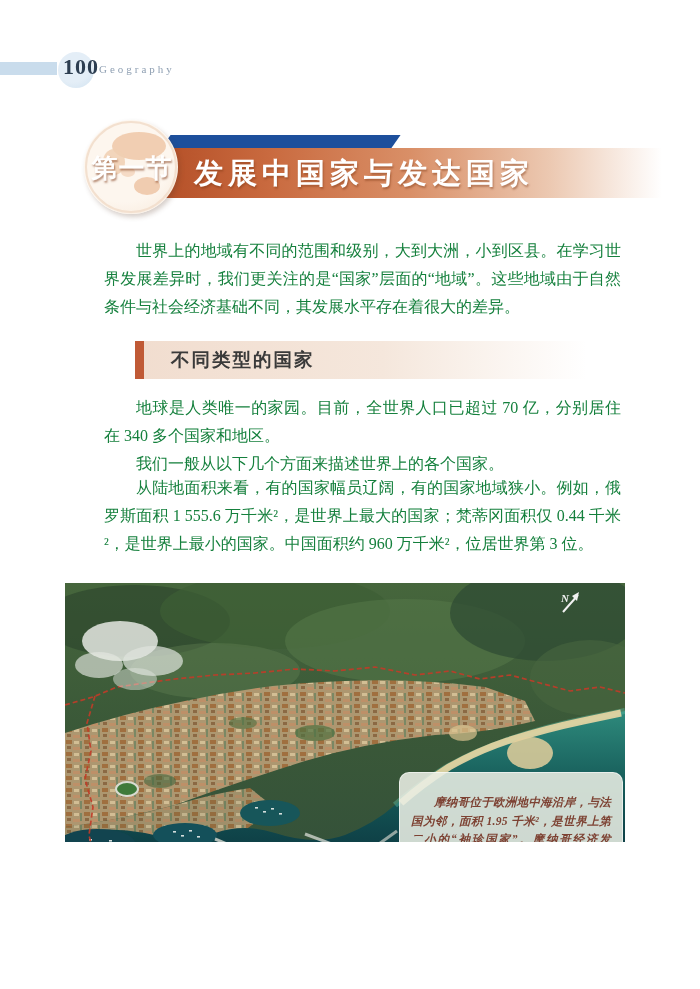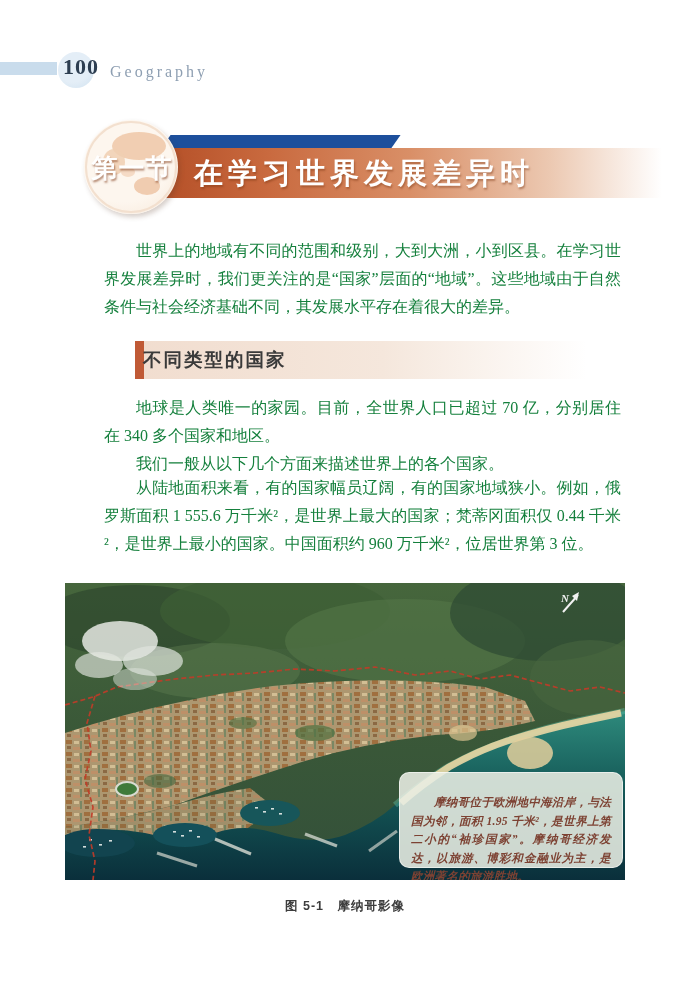--- a/index.html
+++ b/index.html
@@ -1,27 +1,27 @@
 <!DOCTYPE html>
 <html lang="zh"><head>
 <meta charset="utf-8">
 <style>
   * { margin:0; padding:0; box-sizing:border-box; }
   html,body { background:#ffffff; }
   .page {
-    position:relative; width:700px; height:989px; background:#ffffff;
+    position:relative; width:700px; height:842px; background:#ffffff;
     font-family:"Liberation Serif","DejaVu Serif",serif; overflow:hidden;
   }
 
   
   .runhead-bar { position:absolute; left:0; top:62px; width:57px; height:13px; background:#c9dcec; }
   .runhead-circle { position:absolute; left:58px; top:52px; width:36px; height:36px; border-radius:50%;
     background:radial-gradient(circle at 40% 35%, #e4eef7 0 55%, #cfe1ef 100%); }
   .page-number { position:absolute; left:63px; top:54px; font-size:22px; font-weight:bold; color:#2d3e51; letter-spacing:1px; }
-  .subject-label { position:absolute; left:110px; top:63px; font-size:16px; color:#8e9fb2; letter-spacing:3px;text-align:right; }
+  .subject-label { position:absolute; left:99px; top:63px; font-size:11px; color:#8e9fb2; letter-spacing:3px;text-align:right; }
 
   
   .banner { position:absolute; left:0; top:118px; width:700px; height:110px; }
   .banner-orange { position:absolute; left:158px; top:30px; width:504px; height:50px;
     background:linear-gradient(90deg,#b2founds 0); }
   .banner-orange { background:linear-gradient(90deg,#b44f27 0%, #c96a3f 22%, #d98f67 50%, #ecc9b2 78%, rgba(255,255,255,0) 100%); }
   .banner-blue { position:absolute; left:166px; top:17px; width:230px; height:13px; background:#1d4f9c; transform:skewX(-35deg); }
   .globe { position:absolute; left:84px; top:2px; width:94px; height:94px; border-radius:50%;
     background:radial-gradient(circle at 42% 35%, #fdf6ee 0 60%, #f6e6d6 100%);
     box-shadow:2px 3px 5px rgba(90,60,40,.25); }
@@ -38,21 +38,21 @@
     color:#15803d; text-align:justify; text-indent:2em; }
   .par-intro { top:237px; }
   .par-0 { top:394px; }
   .par-1 { top:450px; }
   .par-2 { top:474px; }
 
   
   .subsection { position:absolute; left:135px; top:341px; width:452px; height:38px;
     background:linear-gradient(90deg,#f1ddcf 0%, #f5e7dc 55%, rgba(255,255,255,0) 100%); }
   .subsection-bar { position:absolute; left:0; top:0; width:9px; height:38px; background:#c05a36; }
-  .subsection-title { position:absolute; left:8px; top:0; line-height:38px;
+  .subsection-title { position:absolute; left:36px; top:0; line-height:38px;
     font-family:"Liberation Sans","DejaVu Sans",sans-serif; font-size:18.5px; font-weight:bold; color:#3a3a3a; letter-spacing:2px; }
 
   
   .figure { position:absolute; left:65px; top:583px; width:560px; }
   .satellite { position:relative; width:560px; height:297px; overflow:hidden; background:#3f5c3a; }
   .annotation-box { position:absolute; left:334px; top:189px; width:224px; height:96px;
     background:rgba(233,238,228,.88); border:1px solid rgba(255,255,255,.55); border-radius:10px;
     padding:20px 11px 6px 11px;font-weight:bold; }
   .annotation-text { font-size:11.5px; line-height:18.5px; color:#7d4233; font-style:italic;
     text-indent:2em; text-align:justify; letter-spacing:.3px; }
@@ -76,21 +76,21 @@
     <div class="globe">
       <svg width="94" height="94" viewBox="0 0 94 94" aria-hidden="true">
         <ellipse cx="55" cy="26" rx="27" ry="14" fill="#efcaab" opacity="0.9"></ellipse>
         <ellipse cx="30" cy="42" rx="11" ry="13" fill="#f0cfb2" opacity="0.85"></ellipse>
         <ellipse cx="63" cy="66" rx="13" ry="9" fill="#eec8a9" opacity="0.9"></ellipse>
         <ellipse cx="44" cy="52" rx="7" ry="5" fill="#f2d5bb" opacity="0.8"></ellipse>
         <circle cx="47" cy="47" r="45" fill="none" stroke="#f3e0cf" stroke-width="2"></circle>
       </svg>
     </div>
     <span class="section-number">第一节</span>
-    <h1 class="section-title">在学习世界发展差异时</h1>
+    <h1 class="section-title">发展中国家与发达国家</h1>
   </div>
 
   <p class="body-par par-intro">世界上的地域有不同的范围和级别，大到大洲，小到区县。在学习世界发展差异时，我们更关注的是“国家”层面的“地域”。这些地域由于自然条件与社会经济基础不同，其发展水平存在着很大的差异。</p>
 
   <div class="subsection">
     <span class="subsection-bar"></span>
     <h2 class="subsection-title">不同类型的国家</h2>
   </div>
 
   <p class="body-par par-0">地球是人类唯一的家园。目前，全世界人口已超过 70 亿，分别居住在 340 多个国家和地区。</p>

